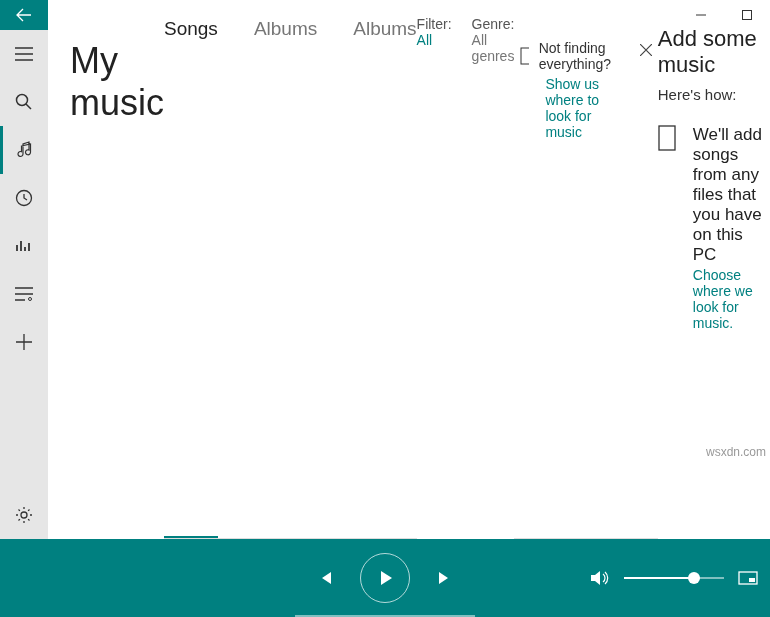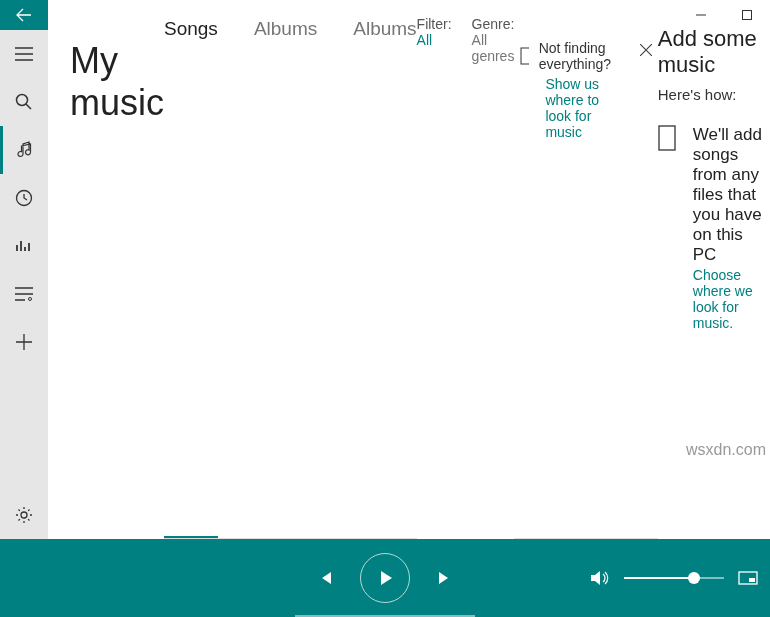--- a/index.html
+++ b/index.html
@@ -34,21 +34,21 @@
   .add-row .link2 { color: #008080; font-size: 14px; cursor: pointer; margin-top: 2px; }
   .player { height: 78px; background: #008080; display: flex; align-items: center; position: relative; }
   .controls-center { position: absolute; left: 50%; transform: translateX(-50%); display: flex; align-items: center; gap: 26px; color: #fff; }
   .play-circle { width: 50px; height: 50px; border: 1.5px solid rgba(255,255,255,.7); border-radius: 50%; display: flex; align-items: center; justify-content: center; cursor: pointer; }
   .controls-right { position: absolute; right: 12px; display: flex; align-items: center; gap: 14px; color: #fff; }
   .vol-track { width: 100px; height: 2px; background: rgba(255,255,255,.5); position: relative; }
   .vol-fill { position: absolute; left: 0; top: 0; height: 2px; background: #fff; width: 70%; }
   .vol-thumb { position: absolute; top: -5px; left: 70%; width: 12px; height: 12px; border-radius: 50%; background: #fff; margin-left: -6px; }
   .ico-btn { cursor: pointer; }
   .progress-bar { position: absolute; bottom: 0; left: 50%; transform: translateX(-50%); width: 180px; height: 2px; background: rgba(255,255,255,.5); }
-  .watermark { position: absolute; right: 4px; bottom: 80px; font-size: 16px; color: #999; text-align: center; }
+  .watermark { position: absolute; right: 4px; bottom: 80px; font-size: 12px; color: #999; text-align: center; }
   svg { display: block; }
 </style>
 </head>
 <body>
 
 <div class="top-area">
   <div class="sidebar">
     <div class="titlebar-back">
       <svg width="16" height="16" viewBox="0 0 16 16">
           <path d="M7 2 1 8l6 6M1 8h14" stroke="#fff" stroke-width="1.3" fill="none"></path>

